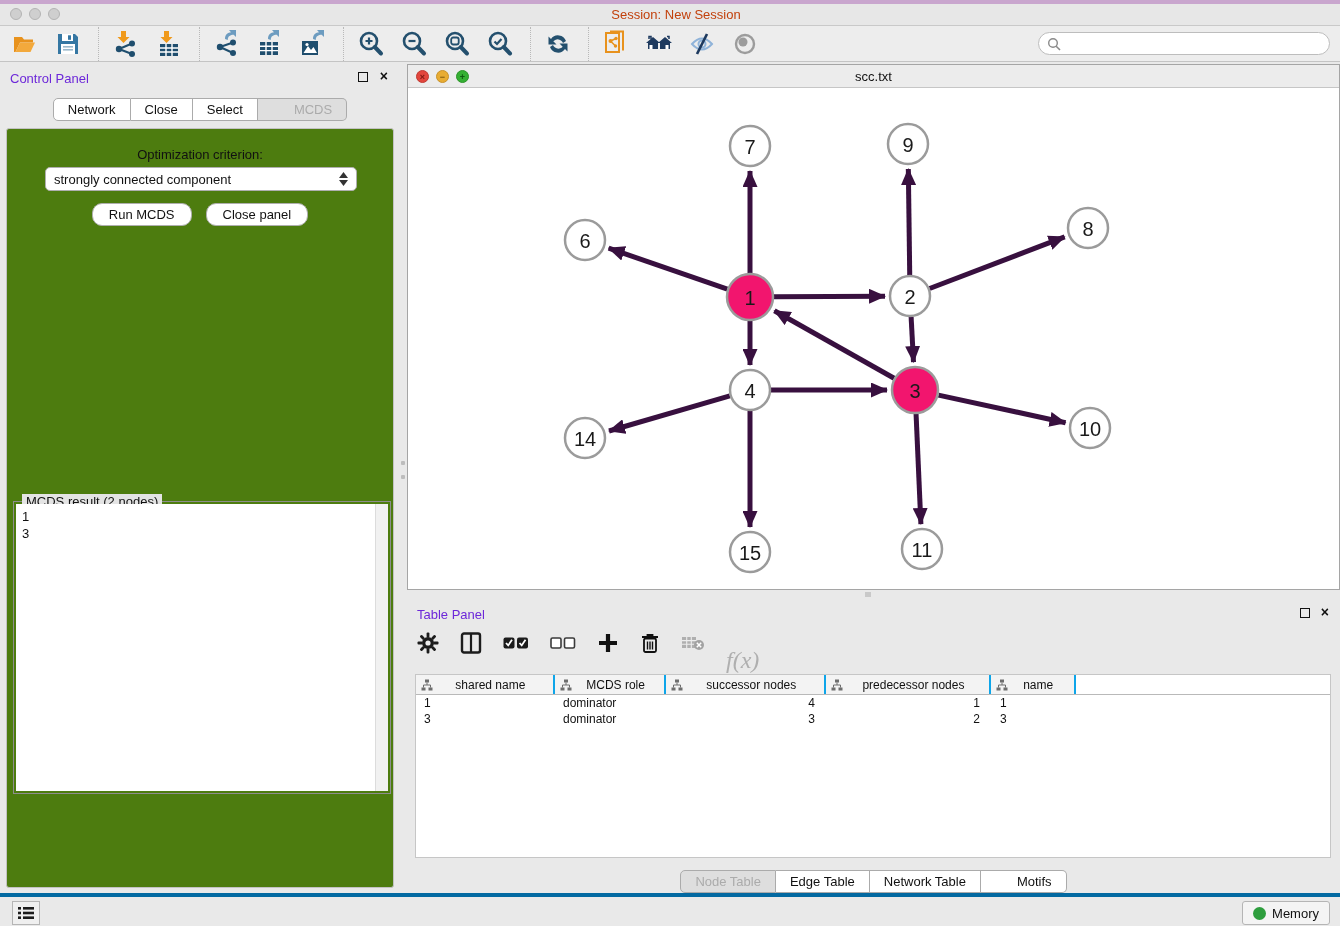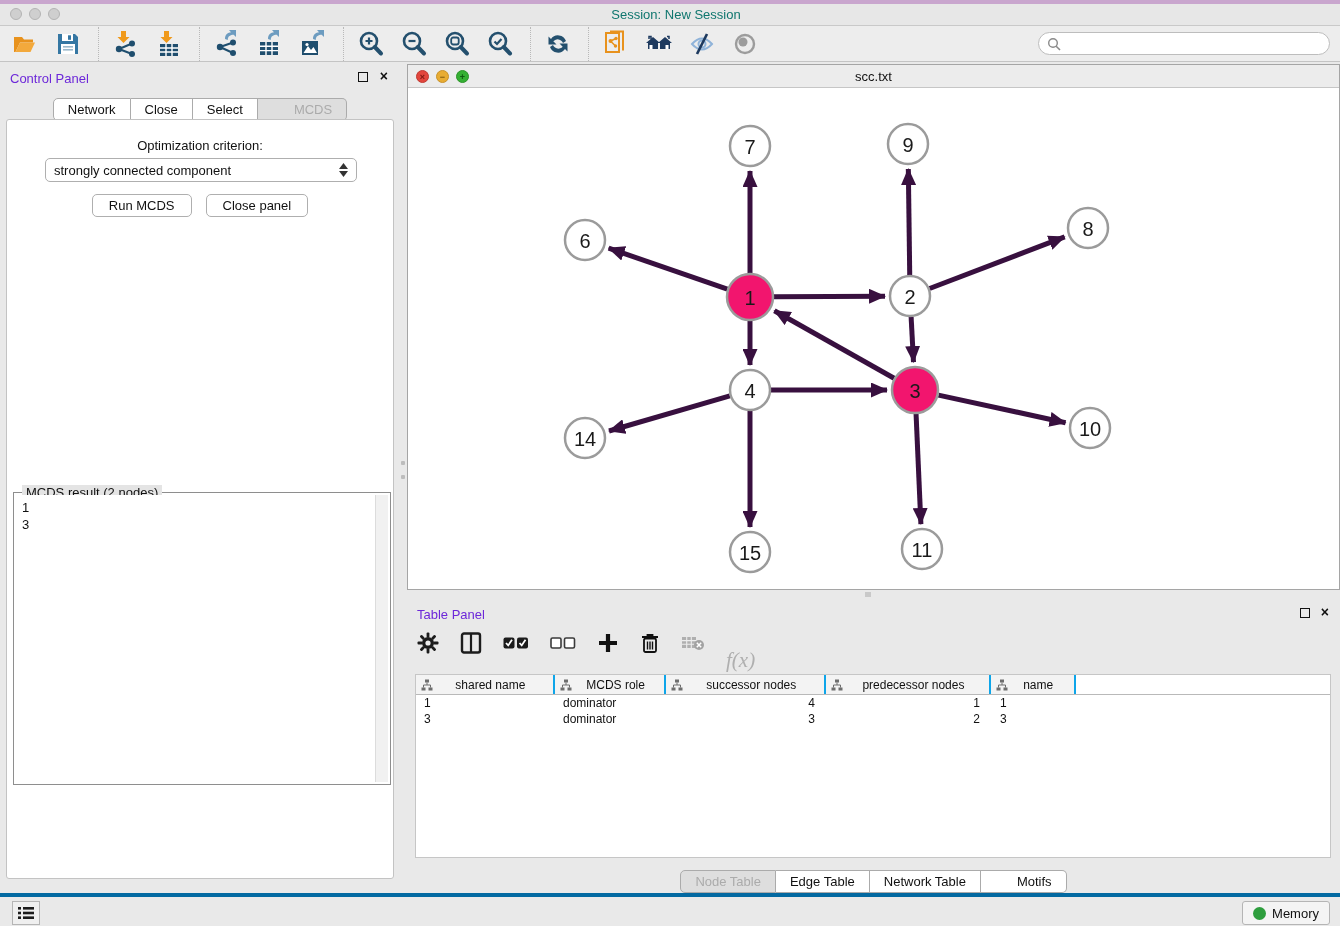--- a/index.html
+++ b/index.html
@@ -5,27 +5,27 @@
   * { margin:0; padding:0; box-sizing:border-box; }
   html,body { width:1340px; height:926px; }
   body { font-family:"Liberation Sans","DejaVu Sans",sans-serif; background:#E9E9E9; position:relative; overflow:hidden; }
   .app { position:absolute; inset:0; }
 
   
   .titlebar { position:absolute; left:0; top:0; width:1340px; height:26px; background:#E7E7E7; border-bottom:1px solid #C9C9C9; }
   .purple-strip { position:absolute; left:0; top:0; width:100%; height:4px; background:#C9A6CE; }
   .tl-group { position:absolute; left:10px; top:8px; display:flex; gap:7px; }
   .tl { width:12px; height:12px; border-radius:50%; background:#CFCFCF; border:1px solid #B4B4B4; }
-  .win-title { position:absolute; left:0; right:0; top:7px; text-align:center; font-size:13px; color:#0f766e;margin-left:12px; }
+  .win-title { position:absolute; left:0; right:0; top:7px; text-align:center; font-size:13px; color:#c2410c;margin-left:12px; }
 
   
   .toolbar { position:absolute; left:0; top:26px; width:1340px; height:36px; background:#EDEDED; border-bottom:1px solid #C4C4C4; display:flex; align-items:center; padding:0 10px; }
   .tb-icon { width:30px; height:30px; margin-right:13px; display:flex; align-items:center; justify-content:center; flex:0 0 auto; }
   .tb-sep { width:0; height:34px; border-left:1px dotted #B9B9B9; margin:0 12px 0 2px; flex:0 0 auto; }
-  .fx-label { font-family:"Liberation Serif","DejaVu Serif",serif; font-style:italic; font-size:21px; color:#AFAFAF;margin-top:30px; }
+  .fx-label { font-family:"Liberation Serif","DejaVu Serif",serif; font-style:italic; font-size:24px; color:#AFAFAF;margin-top:30px; }
   .search-wrap { margin-left:auto; width:292px; height:23px; background:#FFF; border:1px solid #BDBDBD; border-radius:12px; display:flex; align-items:center; padding:0 8px; }
   .search-wrap input { border:none; outline:none; flex:1; font-size:12px; background:transparent; margin-left:5px; }
 
   
   .main { position:absolute; left:0; top:62px; width:1340px; height:831px; }
 
   
   .control-panel { position:absolute; left:0; top:0; width:400px; height:831px; background:#E9E9E9; }
   .panel-header { position:absolute; left:0; top:0; width:100%; height:30px; }
   .panel-title { position:absolute; left:10px; top:9px; font-size:13px; color:#6d28d9; }
@@ -33,26 +33,26 @@
   .close-icon { position:absolute; top:6px; font-size:14px; font-weight:bold; color:#111; cursor:default; }
   .cp-float { right:32px; } .cp-close { right:12px; }
 
   .seg-tabs { display:flex; }
   .seg-tab { font-size:13px; padding:3px 14px; background:#FFF; border:1px solid #ABABAB; border-left:none; color:#111; white-space:nowrap; }
   .seg-tab:first-child { border-left:1px solid #ABABAB; border-radius:5px 0 0 5px; }
   .seg-tab:last-child { border-radius:0 5px 5px 0;padding-left:36px; }
   .seg-tab.dim { background:#DEDEDE; color:#ABABAB; }
   .cp-tabs { position:absolute; left:0; right:0; top:36px; display:flex; justify-content:center; }
 
-  .cp-content { position:absolute; left:6px; right:6px; top:57px; height:760px; background:#ffffff; border:1px solid #C3C3C3; border-radius:3px; }
+  .cp-content { position:absolute; left:6px; right:6px; top:66px; height:760px; background:#4d7c0f; border:1px solid #C3C3C3; border-radius:3px; }
   .opt-label { position:absolute; left:0; right:0; top:18px; text-align:center; font-size:13px; color:#111; }
   .dropdown { position:absolute; left:38px; top:38px; width:312px; height:24px; background:#FFF; border:1px solid #AFAFAF; border-radius:5px; display:flex; align-items:center; padding:0 8px; font-size:13px; color:#111; }
   .dropdown .chev { margin-left:auto; display:flex; flex-direction:column; gap:2px; }
   .btn-row { position:absolute; left:0; right:0; top:74px; display:flex; justify-content:center; gap:14px; }
-  .aq-btn { background:#FFF; border:1px solid #AFAFAF; border-radius:5px; font-size:13px; color:#111; padding:3px 16px; height:23px; }
+  .aq-btn { background:#FFF; border:1px solid #AFAFAF; border-radius:10px; font-size:13px; color:#111; padding:3px 16px; height:23px; }
 
   .result-group { position:absolute; left:6px; top:372px; width:378px; height:293px; border:1px solid #8E8E8E; }
   .result-legend { position:absolute; left:8px; top:-8px; background:#E4E4E4; padding:0 4px; font-size:13px; color:#111; }
   .result-text { position:absolute; inset:2px; background:#FFF; font-size:13px; line-height:17px; padding:4px 6px; white-space:pre; color:#111; }
   .result-scroll { position:absolute; right:2px; top:2px; bottom:2px; width:13px; background:#F1F1F1; border-left:1px solid #DCDCDC; }
 
   
   .vsplit { position:absolute; left:400px; top:0; width:7px; height:831px; background:#E9E9E9; }
   .vsplit .grip { position:absolute; left:1px; width:4px; height:4px; background:#BDBDBD; border-radius:1px; }
   .hsplit { position:absolute; left:407px; top:528px; width:933px; height:8px; background:#E9E9E9; }

